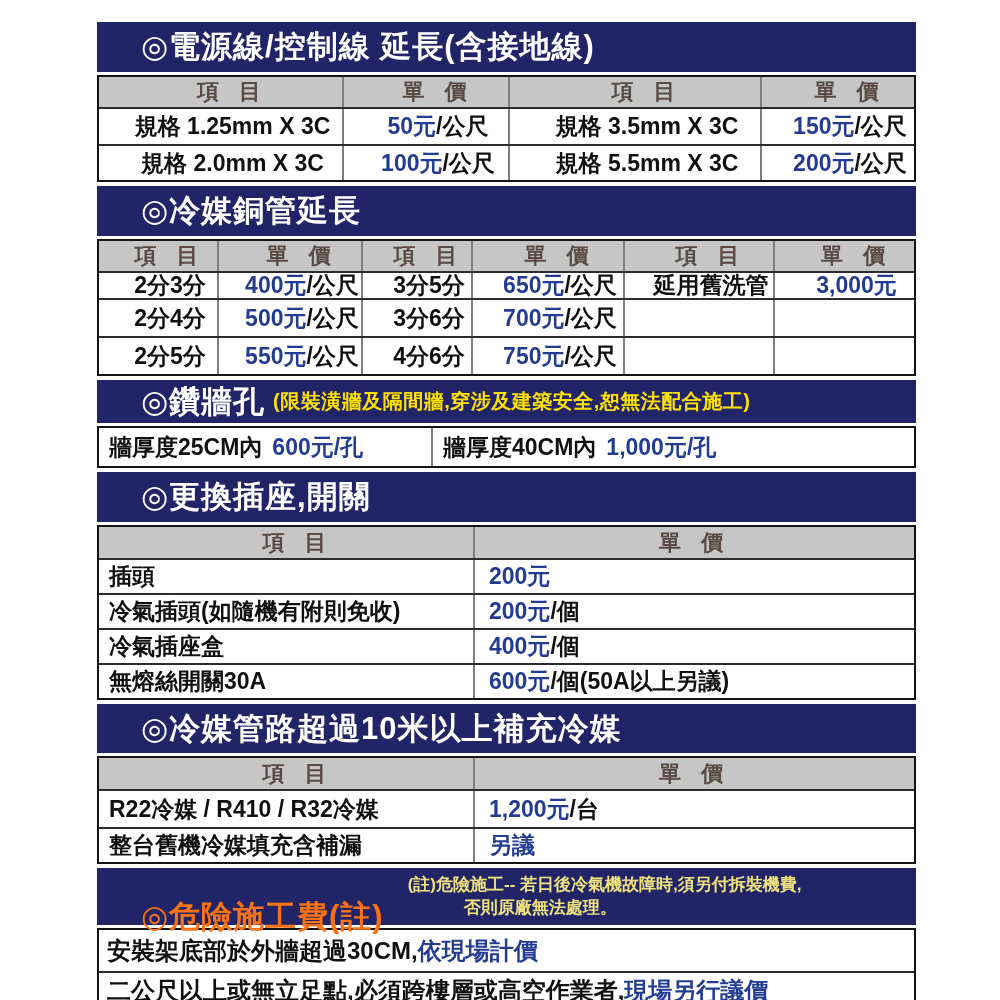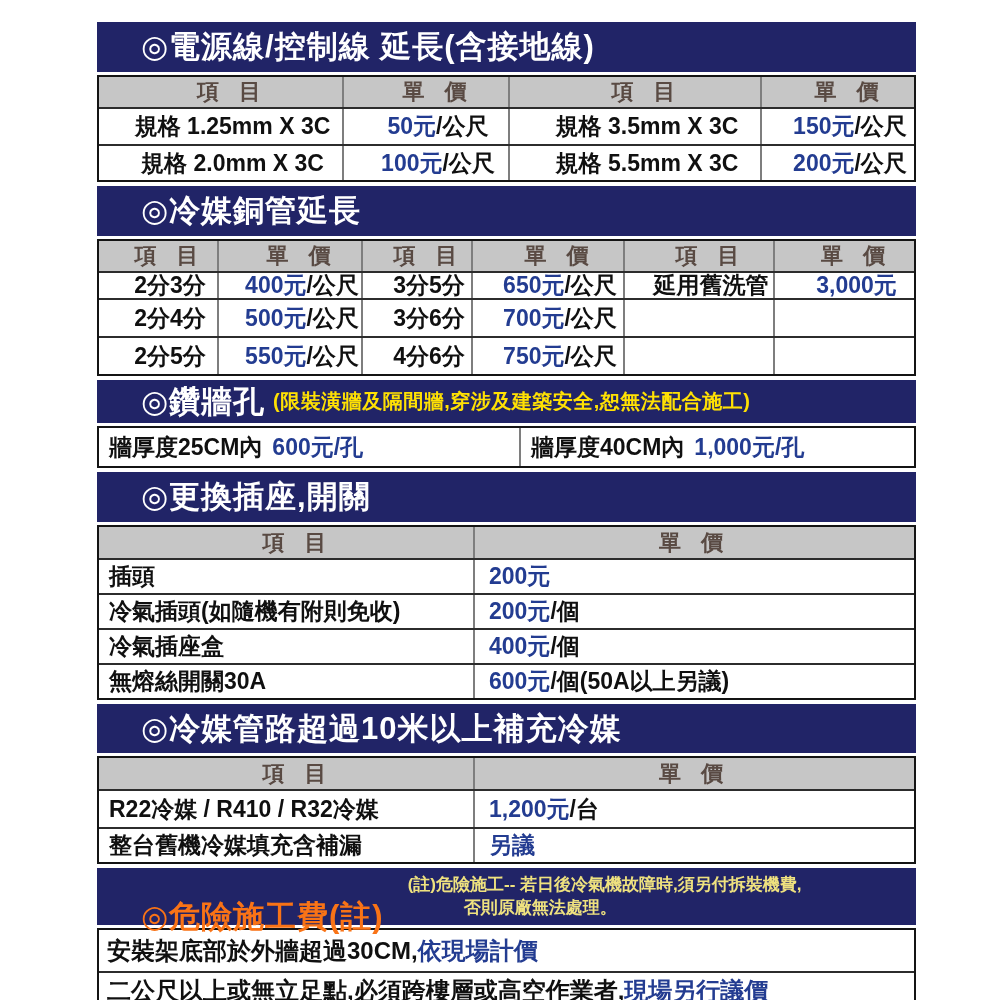--- a/index.html
+++ b/index.html
@@ -32,21 +32,21 @@
   .gap .blue{margin-left:10px;}
   
   .h30{height:30px;} .h31{height:31px;} .h33{height:41px;} .h35{height:35px;}
   .h36{height:36px;} .h37{height:37px;} .h38{height:38px;} .h39{height:27px;}
   
   .t1 .c0{width:243px;} .t1 .c1{width:166px;} .t1 .c2{width:252px;} .t1 .c3{flex:1;}
   
   .t2 .c0{width:118px;} .t2 .c1{width:144px;} .t2 .c2{width:110px;}
   .t2 .c3{width:152px;} .t2 .c4{width:150px;} .t2 .c5{flex:1;}
   
-  .t3 .c0{width:420px;} .t3 .c1{flex:1;text-align:center;}
+  .t3 .c0{width:332px;} .t3 .c1{flex:1;text-align:center;}
   
   .t45 .c0{width:374px;} .t45 .c1{flex:1;padding-left:14px;justify-content:flex-start;}
   .t45 .hdr-row .c1{justify-content:center;padding-left:0;}
   .t6 .cell{width:100%;justify-content:flex-start;padding-left:8px;font-size:24px;}
 </style>
 </head>
 <body>
 
 <div class="wrap">
 

